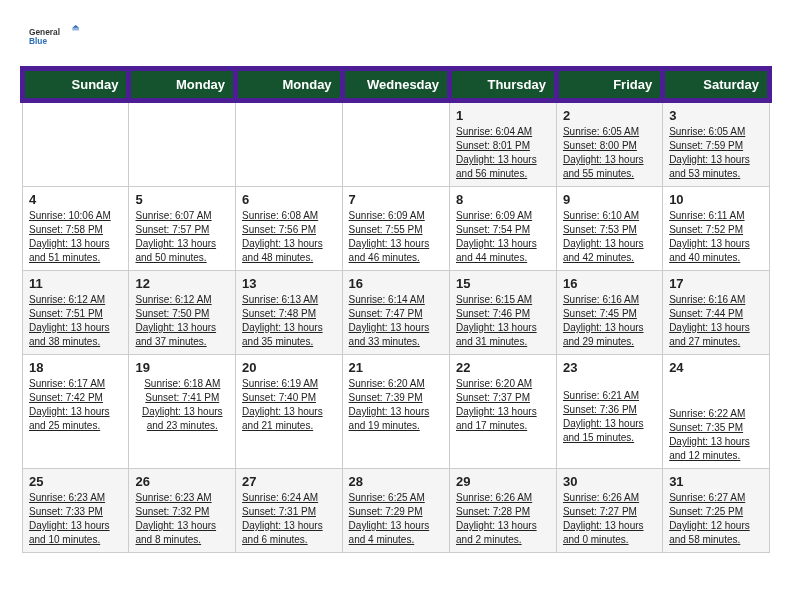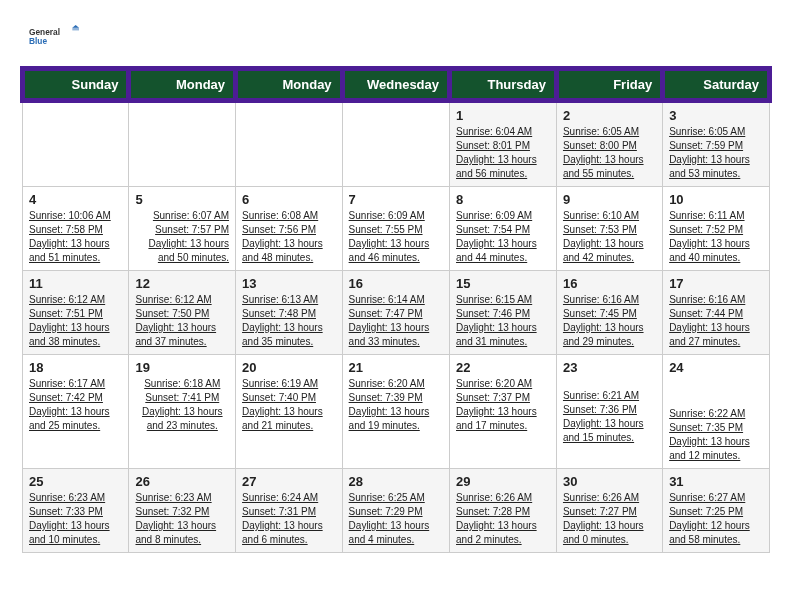--- a/index.html
+++ b/index.html
@@ -141,21 +141,21 @@
       <tr>
         <td>
           <span class="day-number">4</span>
           <div class="day-info" style="white-space: pre-line;">Sunrise: 10:06 AM
 Sunset: 7:58 PM
 Daylight: 13 hours
 and 51 minutes.</div>
         </td>
         <td>
           <span class="day-number">5</span>
-          <div class="day-info" style="white-space: pre-line; text-align: right;">Sunrise: 6:07 AM
+          <div class="day-info" style="white-space: pre-line;">Sunrise: 6:07 AM
 Sunset: 7:57 PM
 Daylight: 13 hours
 and 50 minutes.</div>
         </td>
         <td>
           <span class="day-number">6</span>
           <div class="day-info" style="white-space: pre-line;">Sunrise: 6:08 AM
 Sunset: 7:56 PM
 Daylight: 13 hours
 and 48 minutes.</div>

